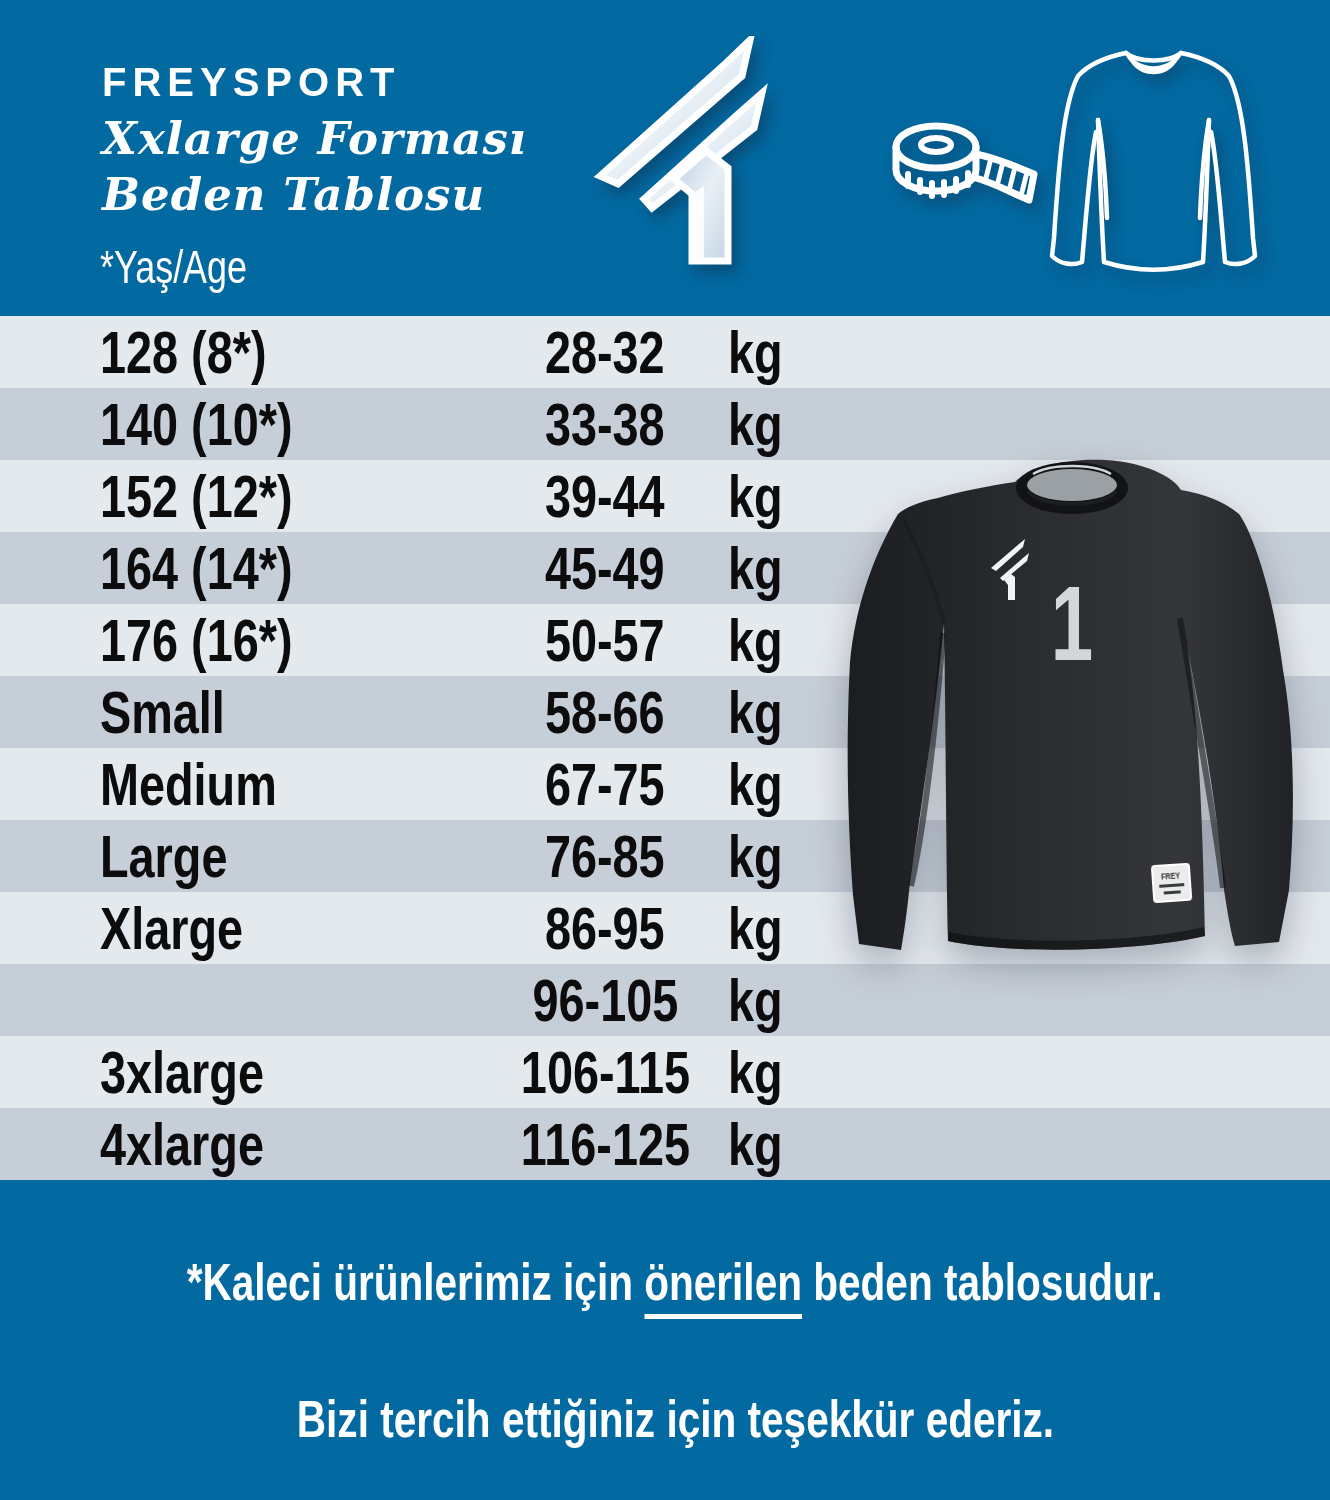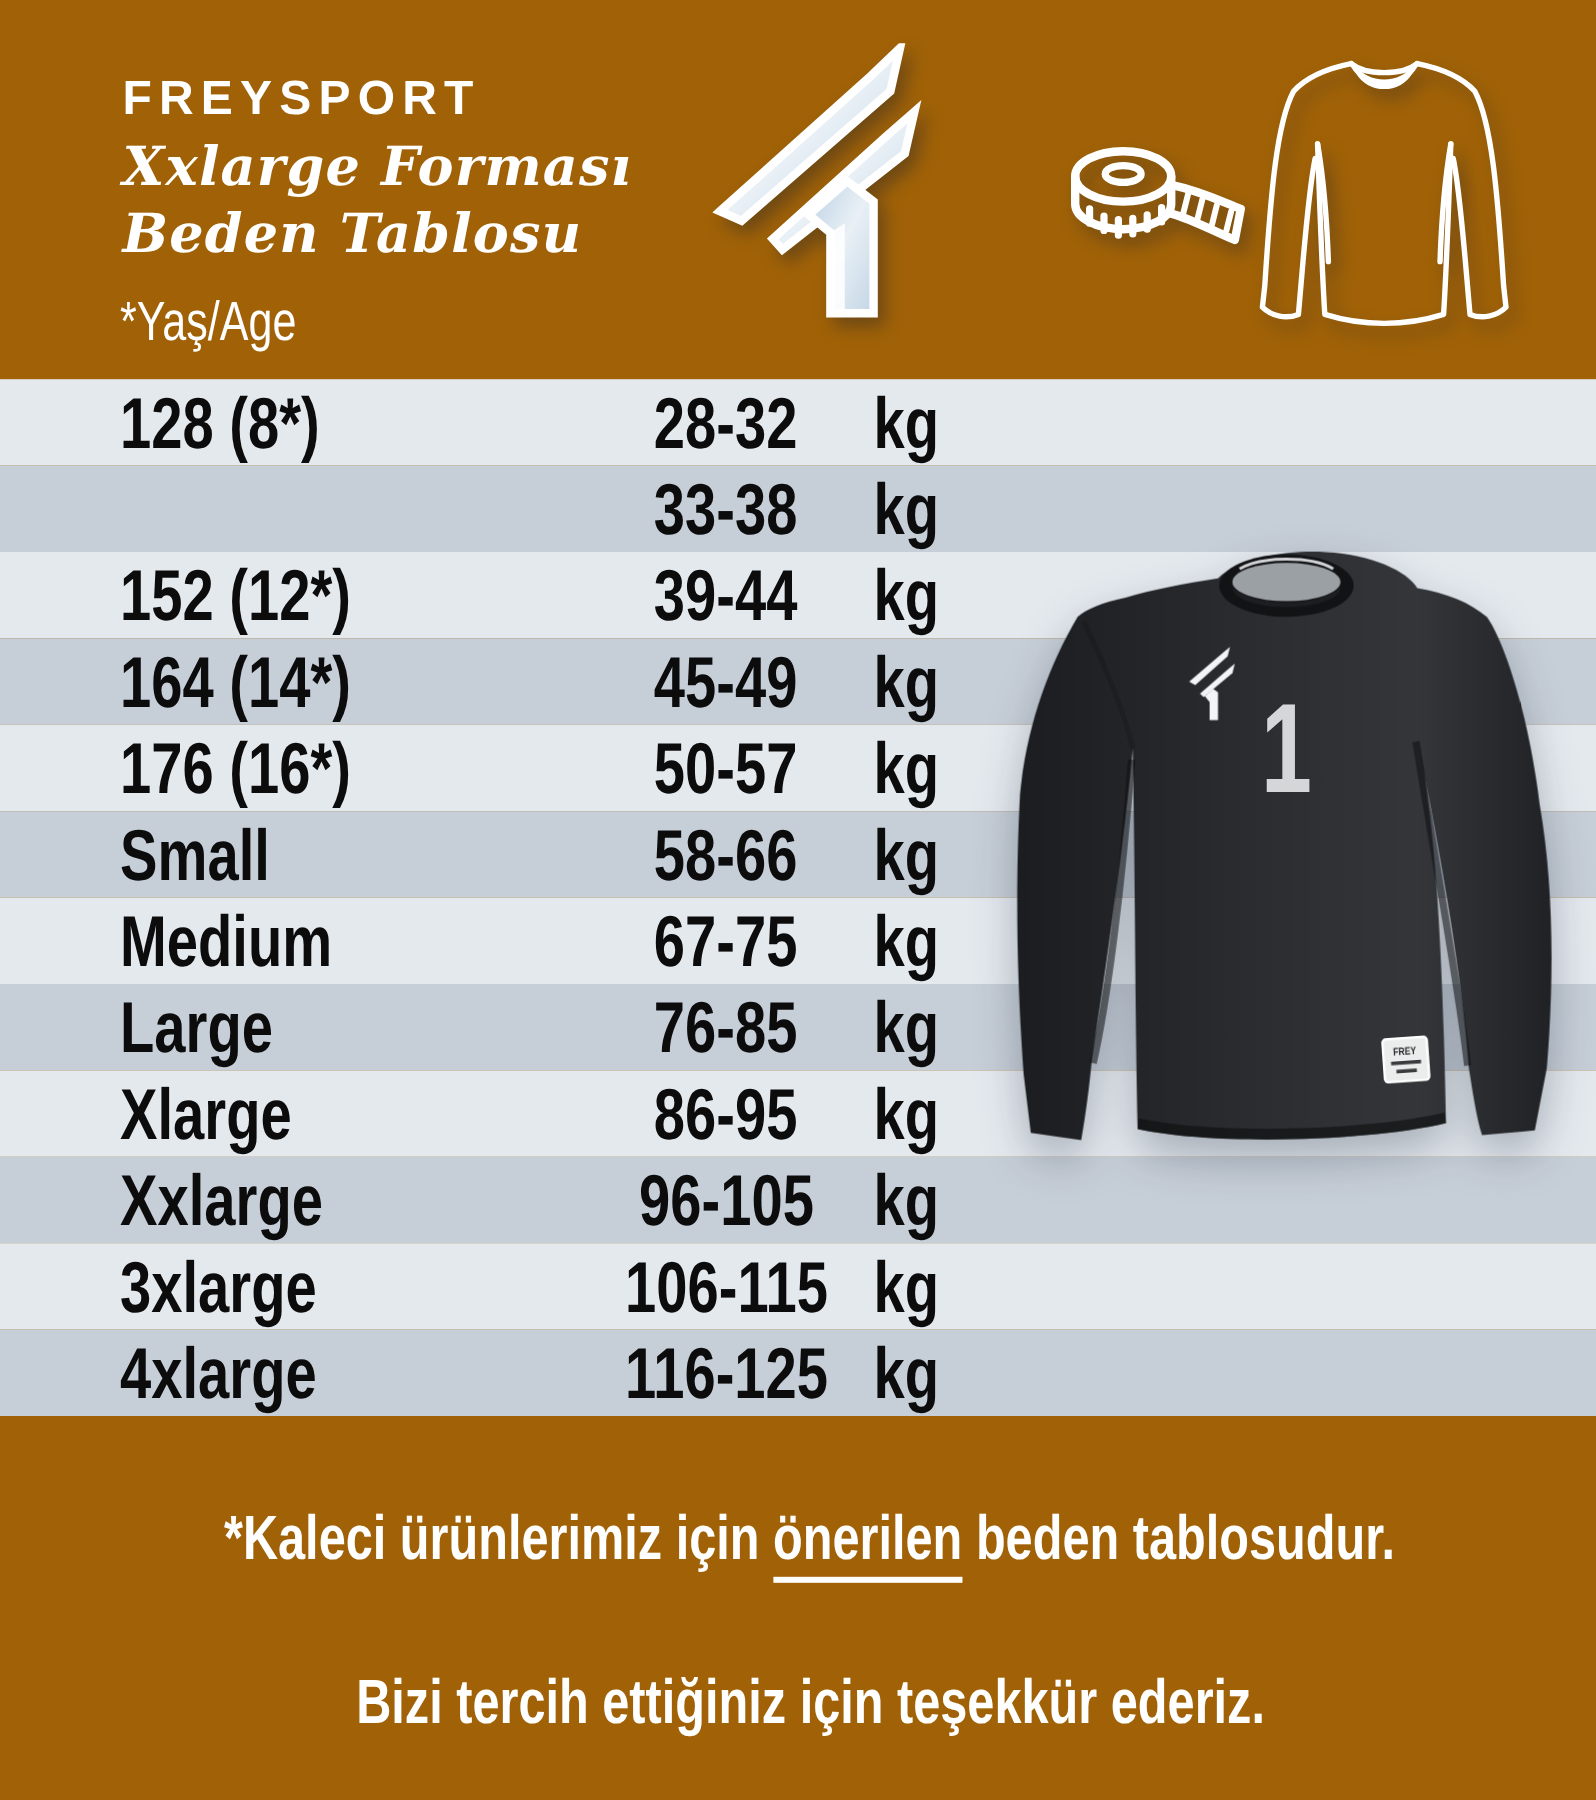--- a/index.html
+++ b/index.html
@@ -1,18 +1,18 @@
 <!DOCTYPE html>
 <html><head>
 <meta charset="utf-8">
 <style>
   html,body{margin:0;padding:0;background:#4a5563;}
   #canvas{
     position:relative;width:1330px;height:1500px;overflow:hidden;
-    background:#a16207;font-family:"Liberation Sans",sans-serif;
+    background:#0369a1;font-family:"Liberation Sans",sans-serif;
   }
   
   .brand{
     position:absolute;left:102px;top:60px;color:#fff;
     font-size:40px;font-weight:800;letter-spacing:6px;white-space:pre;
   }
   .script{
     position:absolute;left:102px;color:#fff;
     font-family:"DejaVu Serif",serif;font-style:italic;font-weight:700;
     font-size:45px;letter-spacing:1px;white-space:pre;
@@ -101,20 +101,21 @@
     </g>
   </svg>
 
   <div class="table">
     <div class="row">
       <div class="cell size"><span class="cond">128 (8*)</span></div>
       <div class="cell weight"><span class="cond">28-32</span></div>
       <div class="cell unit"><span class="cond">kg</span></div>
     </div>
     <div class="row">
+      <div class="cell size"><span class="cond">140 (10*)</span></div>
       <div class="cell weight"><span class="cond">33-38</span></div>
       <div class="cell unit"><span class="cond">kg</span></div>
     </div>
     <div class="row">
       <div class="cell size"><span class="cond">152 (12*)</span></div>
       <div class="cell weight"><span class="cond">39-44</span></div>
       <div class="cell unit"><span class="cond">kg</span></div>
     </div>
     <div class="row">
       <div class="cell size"><span class="cond">164 (14*)</span></div>
@@ -140,21 +141,20 @@
       <div class="cell size"><span class="cond">Large</span></div>
       <div class="cell weight"><span class="cond">76-85</span></div>
       <div class="cell unit"><span class="cond">kg</span></div>
     </div>
     <div class="row">
       <div class="cell size"><span class="cond">Xlarge</span></div>
       <div class="cell weight"><span class="cond">86-95</span></div>
       <div class="cell unit"><span class="cond">kg</span></div>
     </div>
     <div class="row">
-      <div class="cell size"><span class="cond">Xxlarge</span></div>
       <div class="cell weight"><span class="cond">96-105</span></div>
       <div class="cell unit"><span class="cond">kg</span></div>
     </div>
     <div class="row">
       <div class="cell size"><span class="cond">3xlarge</span></div>
       <div class="cell weight"><span class="cond">106-115</span></div>
       <div class="cell unit"><span class="cond">kg</span></div>
     </div>
     <div class="row">
       <div class="cell size"><span class="cond">4xlarge</span></div>

